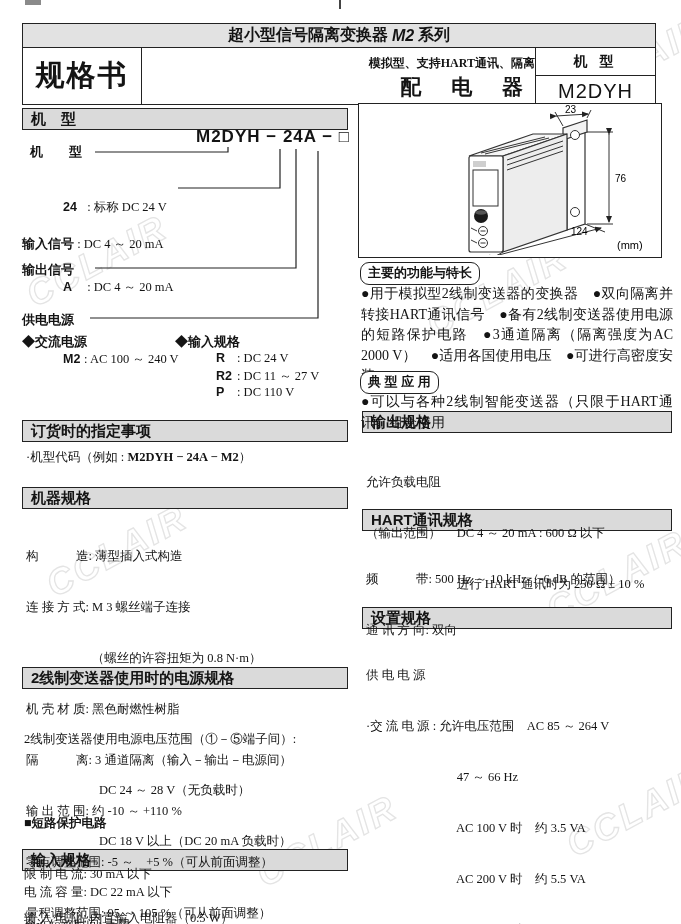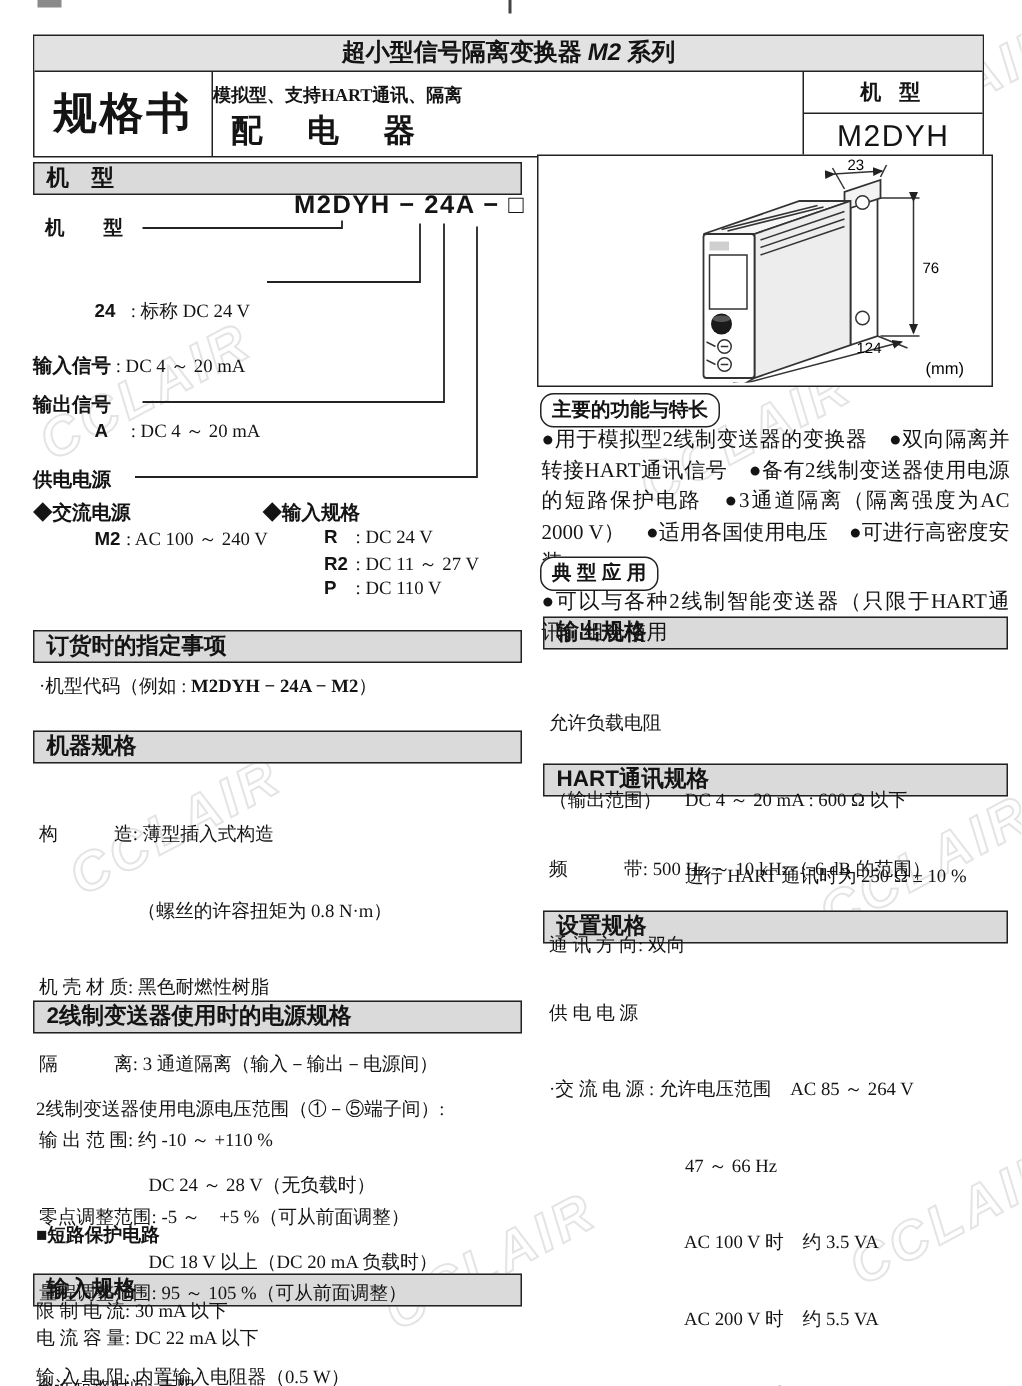--- a/index.html
+++ b/index.html
@@ -13,21 +13,21 @@
 
   
   .hdr{position:absolute;left:22px;top:11px;width:634px;height:82px;border:1.6px solid #222;
        box-sizing:border-box;background:#fff;z-index:2;margin-top:12px;}
   .hdr-title{height:23px;background:#e2e2e2;border-bottom:1.4px solid #222;display:flex;
        align-items:center;justify-content:center;font:700 16px "Liberation Sans",sans-serif;gap:4px;}
   .hdr-title .m2{font-style:italic;}
   .hdr-body{display:flex;height:56px;}
   .hdr-left{width:118px;border-right:1.4px solid #222;display:flex;align-items:center;
        justify-content:center;font:700 29px "Liberation Sans",sans-serif;letter-spacing:2px;}
-  .hdr-mid{flex:1;border-right:1.4px solid #222;text-align:left;}
+  .hdr-mid{flex:1;border-right:1.4px solid #222;text-align:right;}
   .hdr-sub{font:700 12px "Liberation Serif",serif;margin-top:7px;}
   .hdr-prod{font:700 21px "Liberation Sans",sans-serif;letter-spacing:12px;margin-top:1px;text-indent:12px;}
   .hdr-right{width:119px;text-align:center;display:flex;flex-direction:column;}
   .hdr-mlabel{font:700 14px "Liberation Sans",sans-serif;padding:5px 0 4px;border-bottom:1.4px solid #222;letter-spacing:4px;}
   .hdr-mval{font:400 20px "Liberation Sans",sans-serif;padding-top:4px;letter-spacing:1px;}
 
   
   .bar{position:absolute;height:22px;background:#dadada;border:1.2px solid #222;box-sizing:border-box;
        font:700 15px "Liberation Sans",sans-serif;line-height:19px;padding-left:8px;z-index:2;}
   .bar.l{left:22px;width:326px;}
@@ -171,20 +171,21 @@
 
 <div class="ftag" style="left:360px;top:262px">主要的功能与特长</div>
 <div class="fbody" style="left:361px;top:284px">●用于模拟型2线制变送器的变换器　●双向隔离并转接HART通讯信号　●备有2线制变送器使用电源的短路保护电路　●3通道隔离（隔离强度为AC 2000 V）　●适用各国使用电压　●可进行高密度安装</div>
 <div class="ftag" style="left:360px;top:371px">典 型 应 用</div>
 <div class="fbody" style="left:361px;top:392px">●可以与各种2线制智能变送器（只限于HART通讯）组合使用</div>
 
 <div class="txt" style="left:26px;top:449px"><span>·机型代码（例如 : </span><span class="b">M2DYH − 24A − M2</span><span>）</span></div>
 
 <div class="txt" style="left:26px;top:514px">
   <div>构　　　造: 薄型插入式构造</div>
+  <div>连 接 方 式: M 3 螺丝端子连接</div>
   <div>　　　　　 （螺丝的许容扭矩为 0.8 N·m）</div>
   <div>机 壳 材 质: 黑色耐燃性树脂</div>
   <div>隔　　　离: 3 通道隔离（输入－输出－电源间）</div>
   <div>输 出 范 围: 约 -10 ～ +110 %</div>
   <div>零点调整范围: -5 ～　+5 %（可从前面调整）</div>
   <div>量程调整范围: 95 ～ 105 %（可从前面调整）</div>
 </div>
 
 <div class="txt" style="left:24px;top:697px">
   <div>2线制变送器使用电源电压范围（①－⑤端子间）:</div>

